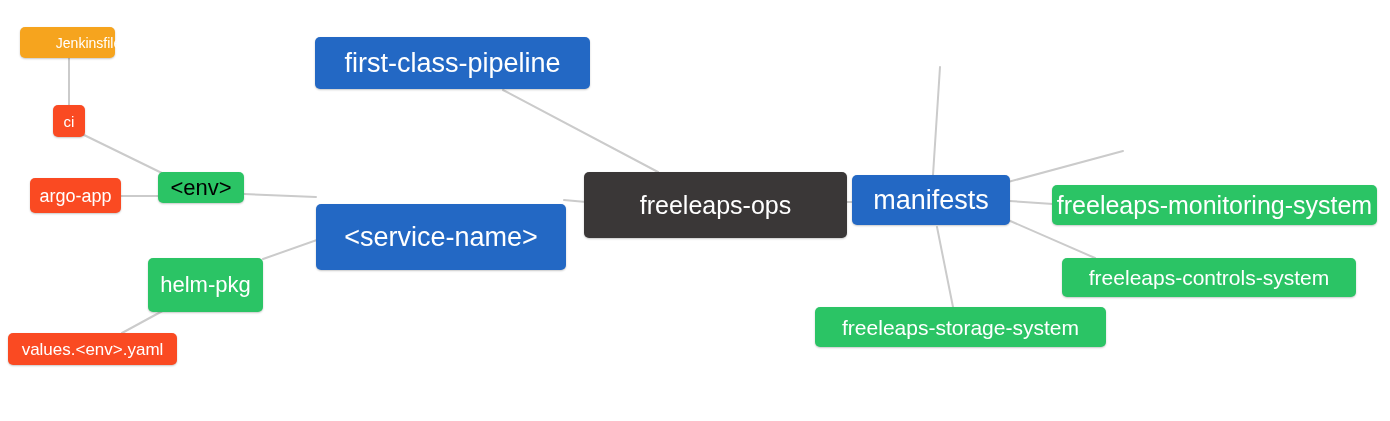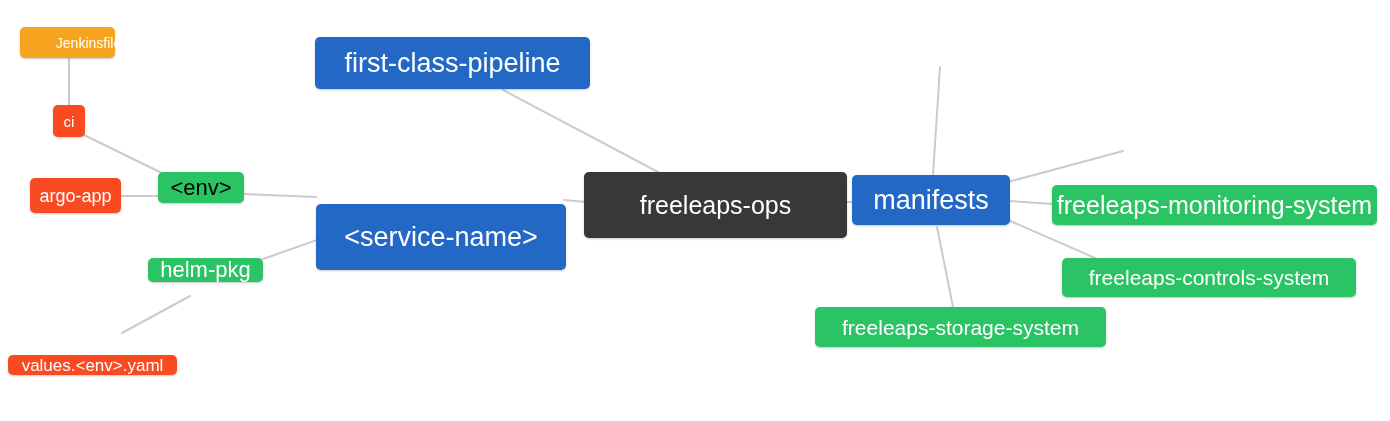--- a/index.html
+++ b/index.html
@@ -66,23 +66,23 @@
   </svg>
 
   <div class="node c-orange" style="left: 20px; top: 27px; width: 95px; height: 31px; font-size: 14px; background: rgb(246, 164, 30); color: rgb(255, 255, 255);">Jenkinsfile</div>
 
   <div class="node c-red" style="left: 53px; top: 105px; width: 32px; height: 32px; font-size: 15px; background: rgb(250, 74, 34); color: rgb(255, 255, 255);">ci</div>
 
   <div class="node c-red" style="left: 30px; top: 178px; width: 91px; height: 35px; font-size: 18px; background: rgb(250, 74, 34); color: rgb(255, 255, 255);">argo-app</div>
 
   <div class="node c-green" style="left: 158px; top: 172px; width: 86px; height: 31px; font-size: 22px; background: rgb(43, 196, 101); color: #000000;">&lt;env&gt;</div>
 
-  <div class="node c-green" style="left: 148px; top: 258px; width: 115px; height: 24px; font-size: 22px; background: rgb(43, 196, 101); color: rgb(255, 255, 255);">helm-pkg</div>
+  <div class="node c-green" style="left: 148px; top: 258px; width: 115px; height: 54px; font-size: 22px; background: rgb(43, 196, 101); color: rgb(255, 255, 255);">helm-pkg</div>
 
-  <div class="node c-red" style="left: 8px; top: 333px; width: 169px; height: 20px; font-size: 17px; background: rgb(250, 74, 34); color: rgb(255, 255, 255); margin-top: 22px;">values.&lt;env&gt;.yaml</div>
+  <div class="node c-red" style="left: 8px; top: 333px; width: 169px; height: 32px; font-size: 17px; background: rgb(250, 74, 34); color: rgb(255, 255, 255);">values.&lt;env&gt;.yaml</div>
 
   <div class="node c-blue" style="left: 315px; top: 37px; width: 275px; height: 52px; font-size: 27px; background: rgb(35, 104, 196); color: rgb(255, 255, 255);">first-class-pipeline</div>
 
   <div class="node c-blue" style="left: 316px; top: 172px; width: 250px; height: 66px; font-size: 27px; background: rgb(35, 104, 196); color: rgb(255, 255, 255); margin-top: 32px;">&lt;service-name&gt;</div>
 
   <div class="node c-dark" style="left: 584px; top: 172px; width: 263px; height: 66px; font-size: 25px; background: rgb(58, 55, 55); color: rgb(255, 255, 255);">freeleaps-ops</div>
 
   <div class="node c-blue" style="left: 852px; top: 175px; width: 158px; height: 50px; font-size: 27px; background: rgb(35, 104, 196); color: rgb(255, 255, 255);">manifests</div>
 
 

